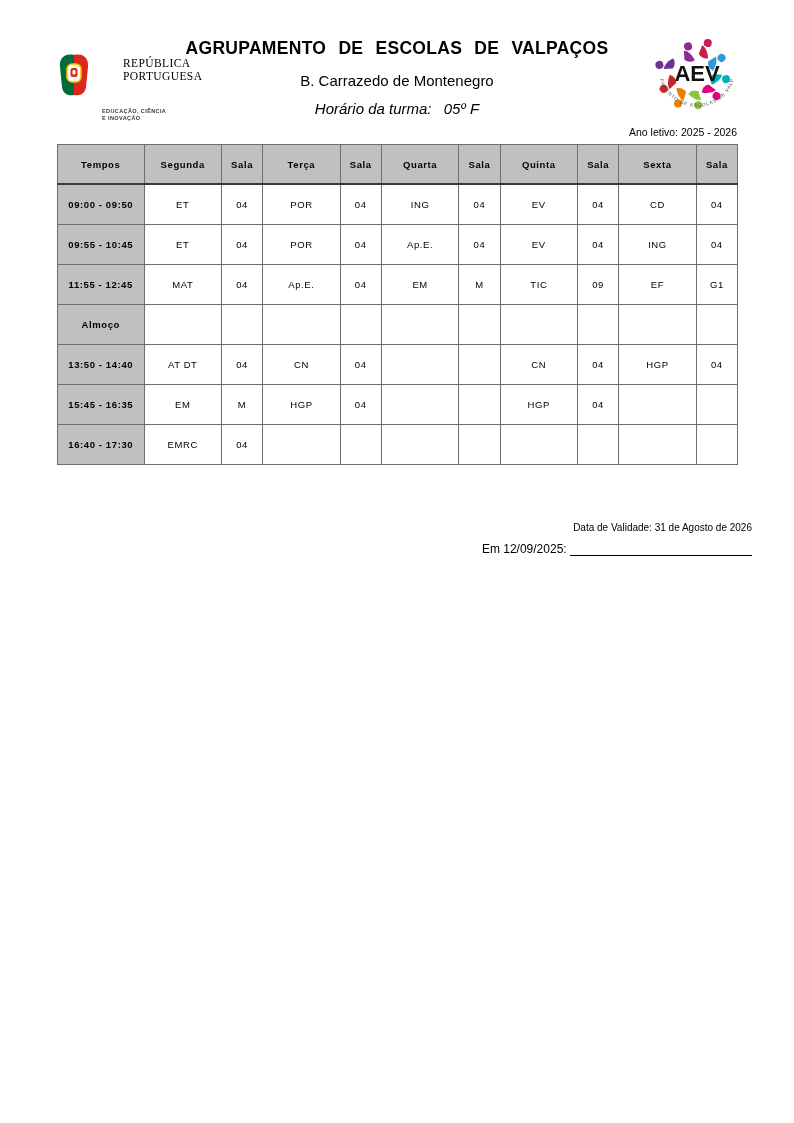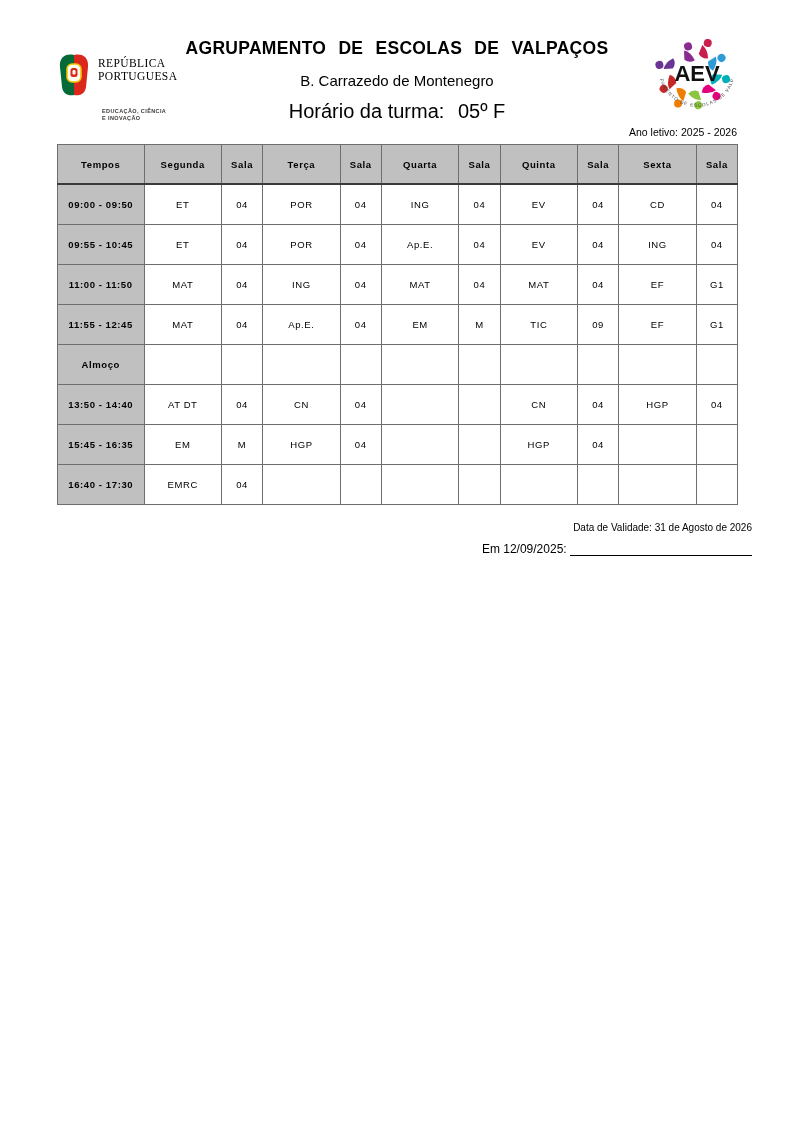--- a/index.html
+++ b/index.html
@@ -7,26 +7,26 @@
     width:794px;height:1123px;background:#ffffff;
     font-family:"Liberation Sans", sans-serif;color:#000;
     position:relative;overflow:hidden;
   }
   .page{position:absolute;inset:0;}
 
   
   .titles{position:absolute;left:160px;right:160px;top:38px;text-align:center;}
   .main-title{font-size:17.5px;font-weight:bold;word-spacing:7px;letter-spacing:.3px;white-space:nowrap;}
   .school-name{font-size:15px;margin-top:13px;}
-  .class-line{font-size:20px;margin-top:11px;}
+  .class-line{font-size:15px;margin-top:11px;font-style:italic;}
   .class-line .cls{margin-left:8px;}
 
   
   .gov-logo{position:absolute;left:57px;top:53px;width:150px;}
-  .gov-row{display:flex;align-items:flex-start;}
+  .gov-row{display:flex;align-items:flex-start;gap:25px;}
   .gov-text{margin-left:7px;font-family:"Liberation Serif", serif;font-size:11.5px;line-height:13px;letter-spacing:.4px;padding-top:4px;}
   .gov-sub{margin-top:7px;margin-left:45px;font-size:5.5px;font-weight:bold;letter-spacing:.4px;color:#3c3835;line-height:7px;}
 
   
   .aev-logo{position:absolute;right:48px;top:33px;width:98px;height:92px;}
 
   .ano-letivo{position:absolute;right:57px;top:126px;font-size:10.5px;}
 
   
   .timetable{
@@ -190,33 +190,20 @@
           <td>POR</td>
           <td>04</td>
           <td>Ap.E.</td>
           <td>04</td>
           <td>EV</td>
           <td>04</td>
           <td>ING</td>
           <td>04</td>
         </tr>
         <tr>
-          <td class="time">11:00 - 11:50</td>
-          <td>MAT</td>
-          <td>04</td>
-          <td>ING</td>
-          <td>04</td>
-          <td>MAT</td>
-          <td>04</td>
-          <td>MAT</td>
-          <td>04</td>
-          <td>EF</td>
-          <td>G1</td>
-        </tr>
-        <tr>
           <td class="time">11:55 - 12:45</td>
           <td>MAT</td>
           <td>04</td>
           <td>Ap.E.</td>
           <td>04</td>
           <td>EM</td>
           <td>M</td>
           <td>TIC</td>
           <td>09</td>
           <td>EF</td>

